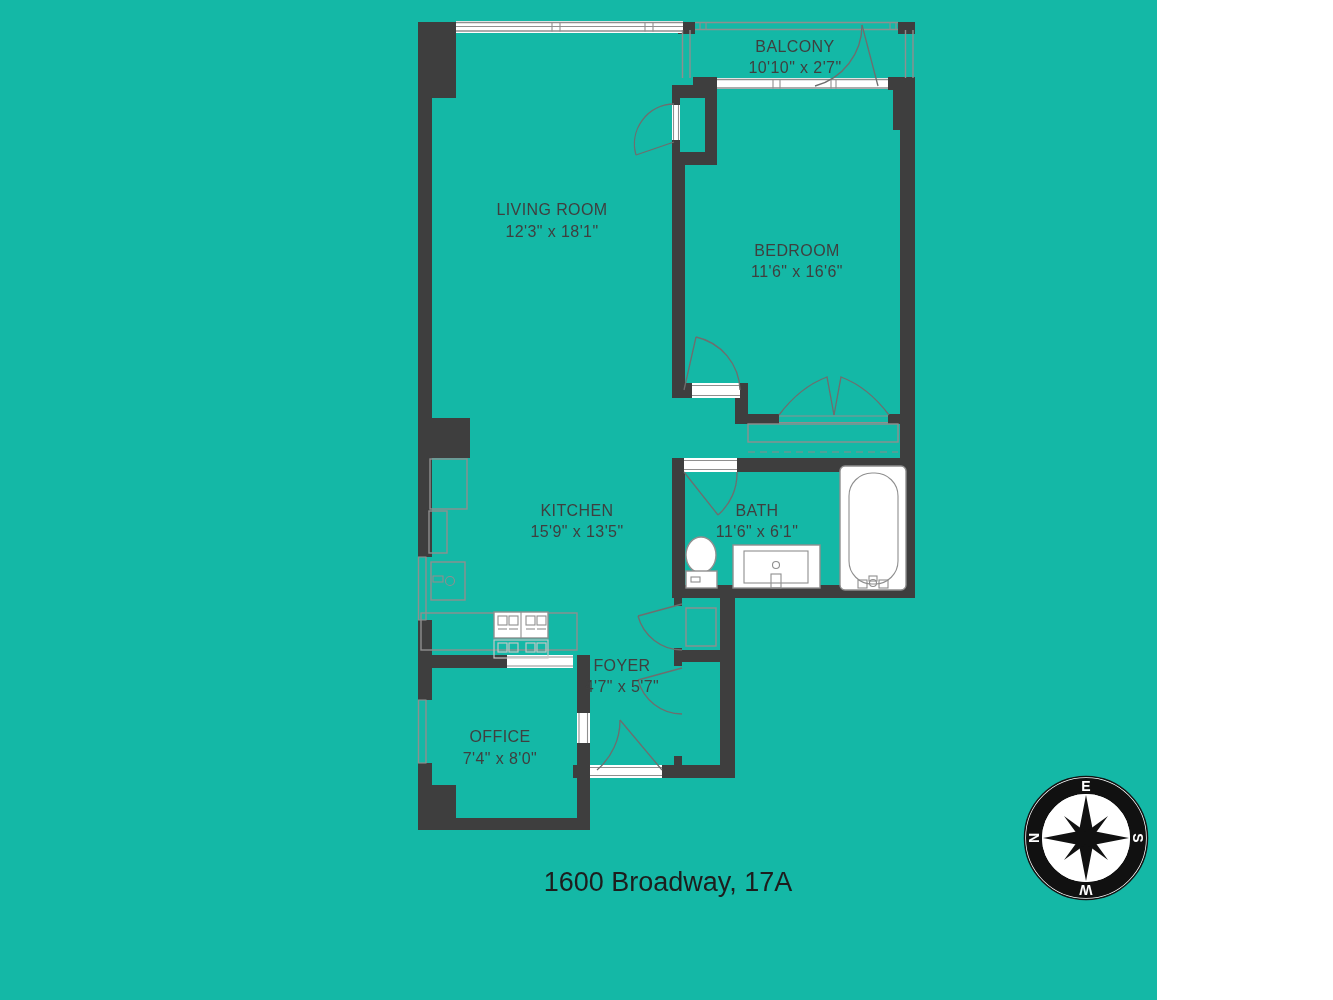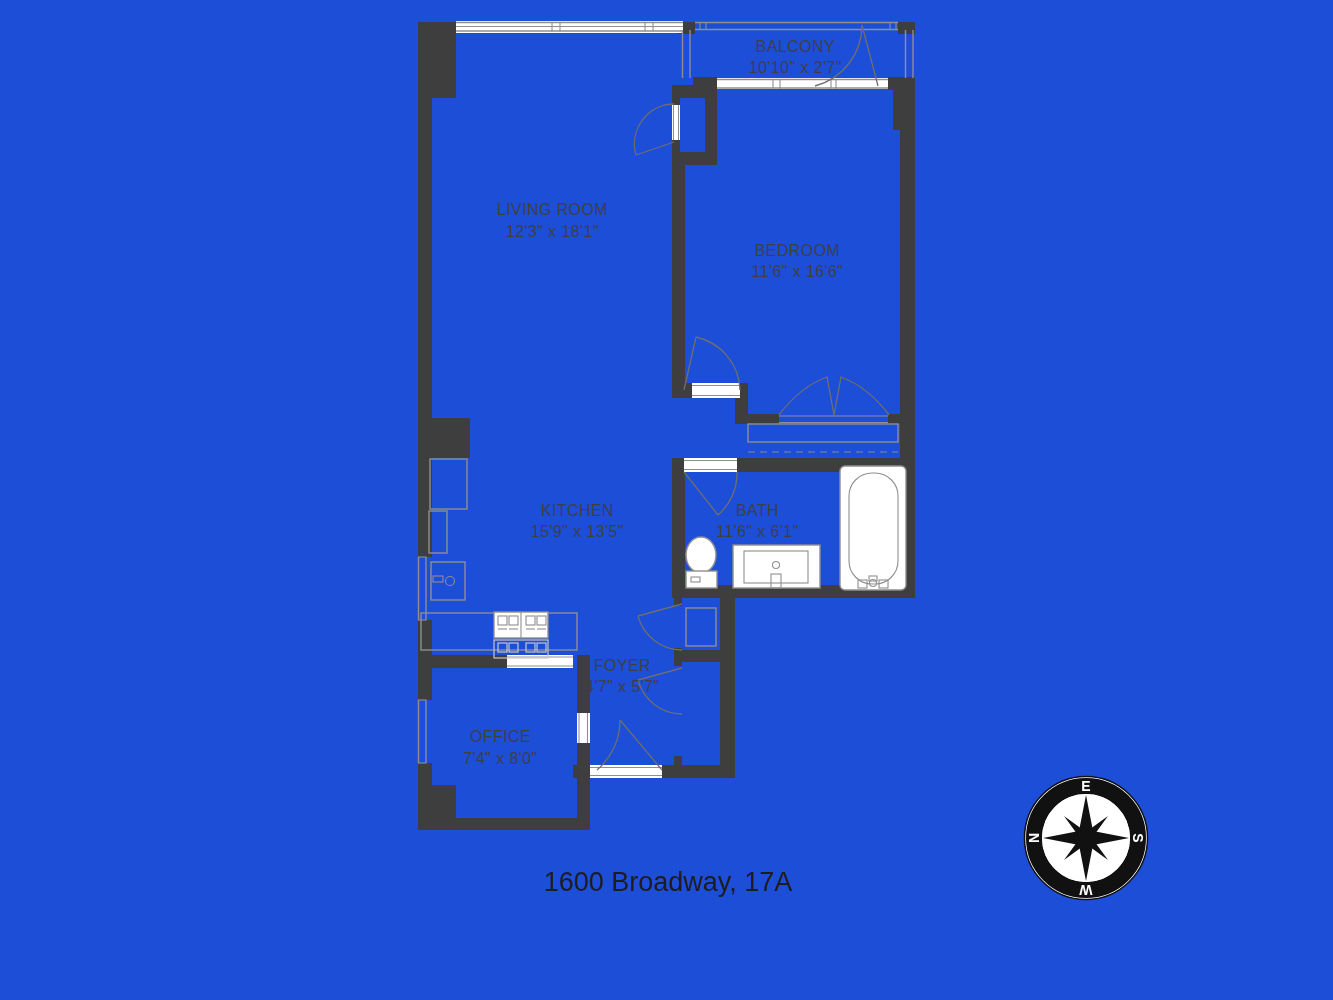--- a/index.html
+++ b/index.html
@@ -1,16 +1,16 @@
 <!DOCTYPE html>
 <html><head>
 <meta charset="utf-8">
 <style>
   html,body{margin:0;padding:0;background:#fff;}
-  #stage{position:relative;width:1333px;height:1000px;background:#1d4ed8;overflow:hidden;}
+  #stage{position:relative;width:1157px;height:1000px;background:#14b8a6;overflow:hidden;}
   svg{position:absolute;left:0;top:0;}
   .w{fill:#3e3e3e;}
   .ln{stroke:#8f8f8f;stroke-width:1.4;fill:none;}
   .lnt{stroke:#8f8f8f;stroke-width:1.1;fill:none;}
   .fx{stroke:#8f8f8f;stroke-width:1.4;fill:#ffffff;}
   .door{stroke:#6e6e6e;stroke-width:1.3;fill:none;}
   .gap{fill:#ffffff;}
   .dash{stroke:#8a8a8a;stroke-width:1.2;fill:none;stroke-dasharray:7 5;}
   .ghost{stroke:#c6c6c6;stroke-width:1.2;fill:none;}
   .lbl{font-family:"Liberation Sans",sans-serif;font-size:16px;fill:#3f3f3f;letter-spacing:.4px;}

